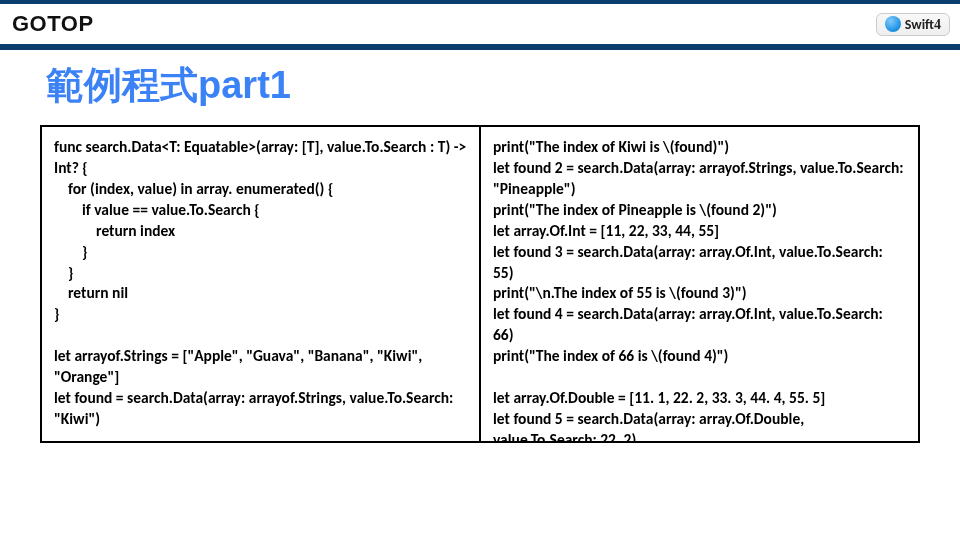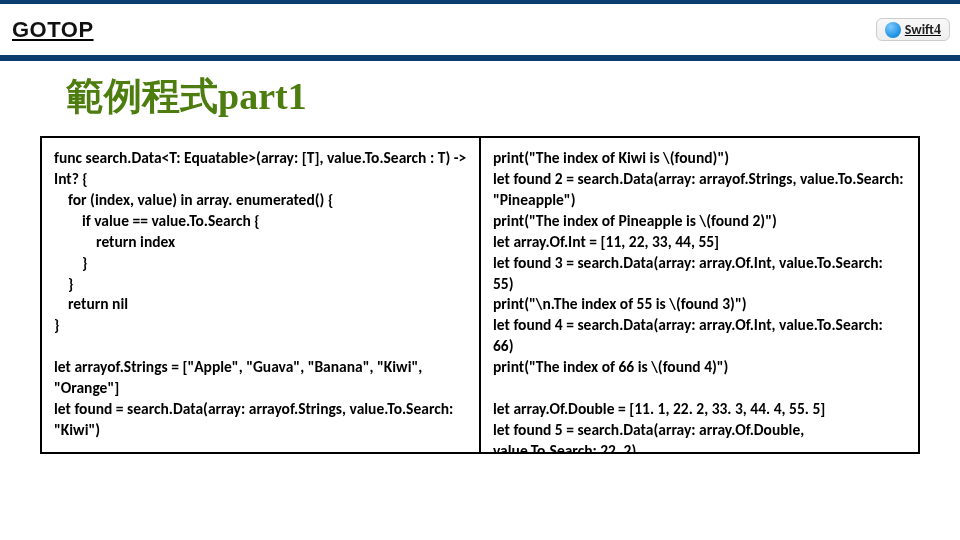--- a/index.html
+++ b/index.html
@@ -5,27 +5,26 @@
   * { margin: 0; padding: 0; box-sizing: border-box; }
   body {
     width: 960px;
     height: 540px;
     background: #fff;
     font-family: "Calibri", "Arial", sans-serif;
     position: relative;
     overflow: hidden;
   }
   .topbar {
-    height: 55px;
+    height: 44px;
     border-top: 4px solid #0b3d6f;
     display: flex;
     align-items: center;
     justify-content: space-between;
     padding: 0 10px 0 12px;
-    text-decoration: underline;
   }
   .logo {
     font-family: "Arial Black", Arial, sans-serif;
     font-weight: 900;
     font-size: 22px;
     letter-spacing: 0.5px;
     color: #111;
   }
   .badges {
     display: flex;
@@ -58,24 +57,24 @@
     font-family: "Arial Black", Arial, sans-serif;
     font-weight: 900;
     font-size: 20px;
     vertical-align: -2px;
   }
   .hr {
     height: 6px;
     background: #0b3d6f;
   }
   .title {
-    font-family: Liberation Serif, serif;
+    font-family: Liberation Sans, sans-serif;
     font-size: 38px;
-    color: #4d7c0f;
-    margin: 10px 0 14px 66px;
+    color: #3b82f6;
+    margin: 10px 0 14px 46px;
   }
   .code-box {
     margin: 0 40px;
     border: 2px solid #000;
     display: flex;
     height: 318px;
   }
   .col {
     flex: 1;
     padding: 10px 12px;

